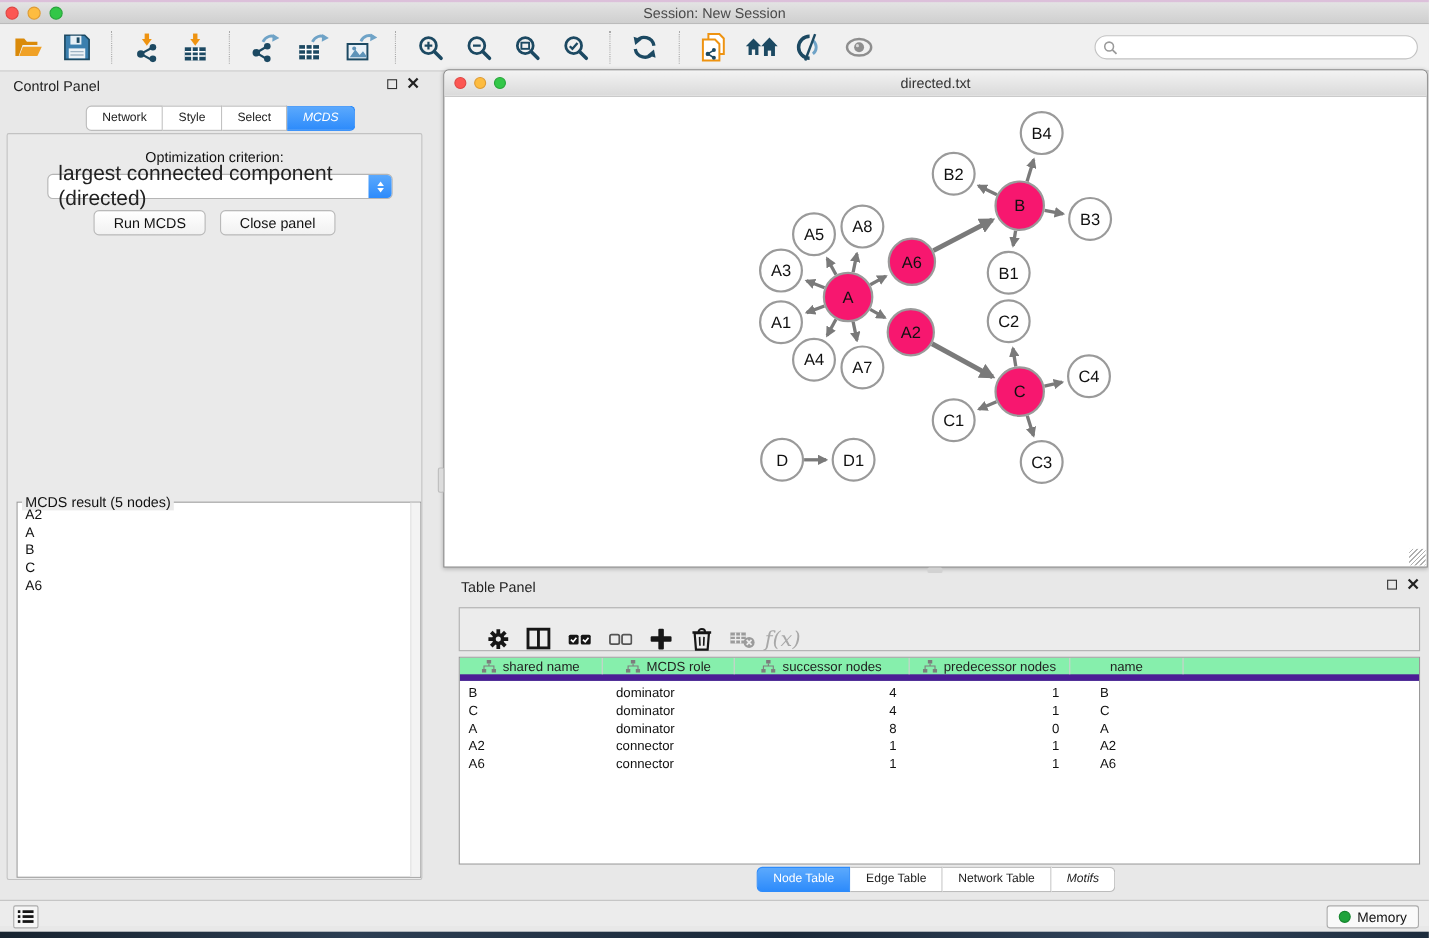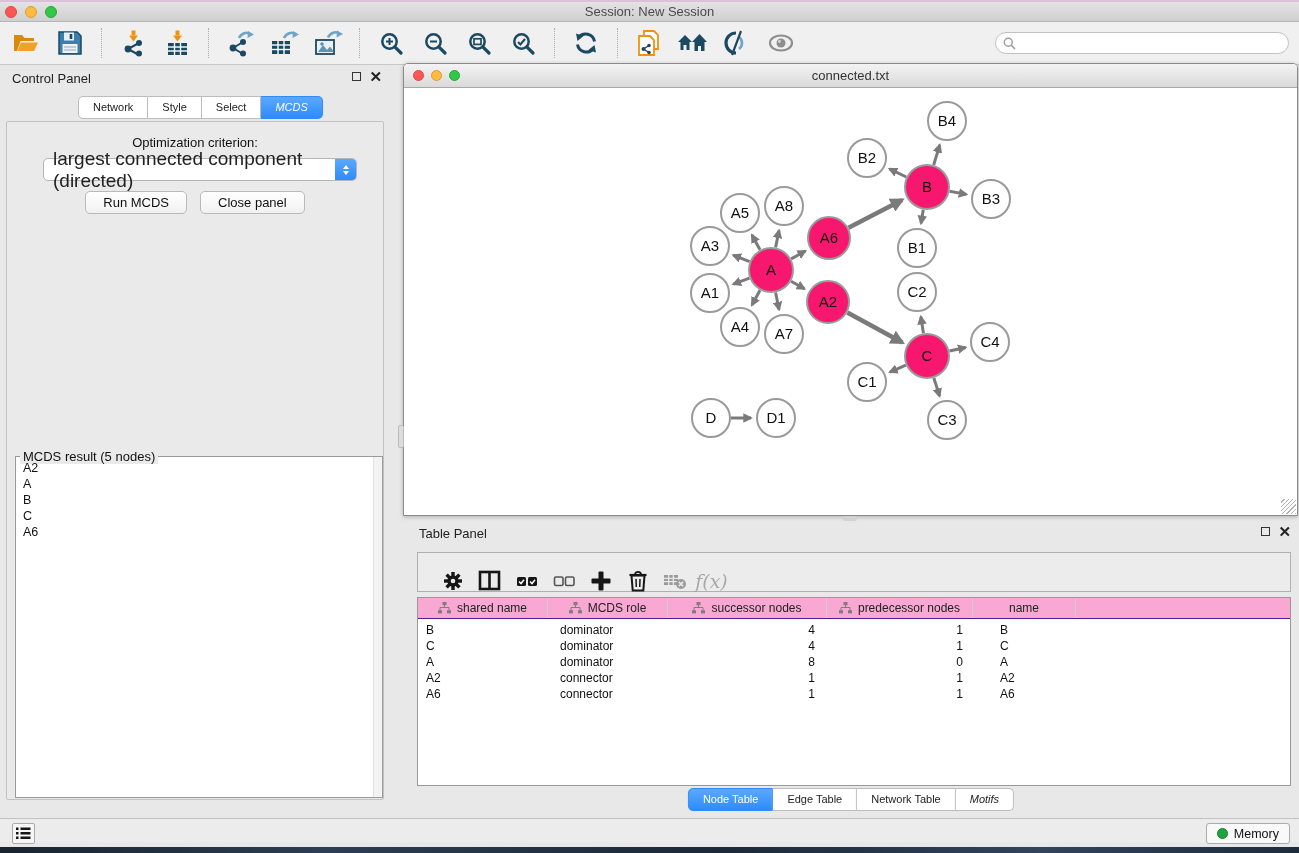--- a/index.html
+++ b/index.html
@@ -94,21 +94,21 @@
   
   .table-panel { position:absolute; left:403px; top:520px; width:896px; height:296px; }
   .tp-toolbar { position:absolute; left:14px; right:8px; top:32px; height:40px;
     background:#ececec; border:1px solid #b0b0b0;
     display:flex; align-items:center; padding-left:16px; }
   .tp-btn { width:37px; height:32px; border:none; background:transparent;
     display:flex; align-items:center; justify-content:center;margin-top:17px; }
   .fx { font-family:"DejaVu Serif", serif; font-style:italic; font-size:19px; color:#a8a8a8; }
   .tp-table { position:absolute; left:14px; right:8px; top:77px; height:189px;
     background:#fff; border:1px solid #999; overflow:hidden; }
-  .thead { display:flex; height:21px; background:#f9a8d4; border-bottom:1px solid #4c1d95; }
+  .thead { display:flex; height:21px; background:#86efac; border-bottom:6px solid #4c1d95; }
   .thcell { display:flex; align-items:center; justify-content:center; gap:6px;
     font-size:12px; color:#222; border-right:1px solid #cfcfcf; height:100%; }
   .c0{width:130px}.c1{width:120px}.c2{width:159px}.c3{width:146px}.c4{width:103px}.cfill{flex:1;border-right:none}
   .tbody { padding-top:3px; }
   .trow { display:flex; height:16px; }
   .tcell { font-size:12px; line-height:16px; color:#111; }
   .trow .c0 { padding-left:8px; }
   .trow .c1 { padding-left:12px; }
   .trow .c2 { text-align:right; padding-right:12px; }
   .trow .c3 { text-align:right; padding-right:10px; }
@@ -345,21 +345,21 @@
   </div>
 </div>
 
 <div class="network-window">
   <div class="nw-titlebar">
     <div class="nw-lights lights">
       <span class="light red"></span>
       <span class="light yellow"></span>
       <span class="light green"></span>
     </div>
-    <div class="nw-title">connected.txt</div>
+    <div class="nw-title">directed.txt</div>
   </div>
   <div class="nw-canvas">
     <svg width="893" height="428" viewBox="0 0 893 428">
         <defs>
           <marker id="arr" viewBox="0 0 10 10" refX="8" refY="5" markerWidth="3.2" markerHeight="3.2" orient="auto">
             <path d="M0,0 L10,5 L0,10 z" fill="#7A7A7A"></path>
           </marker>
         </defs>
         <line x1="345.4789624129428" y1="189.11448958200518" x2="329.3924321598448" y2="195.17990262825523" stroke="#7A7A7A" stroke-width="3" marker-end="url(#arr)"></line>
         <line x1="345.59698311096014" y1="172.57914089611546" x2="329.26414879243464" y2="166.15310772161362" stroke="#7A7A7A" stroke-width="3" marker-end="url(#arr)"></line>

